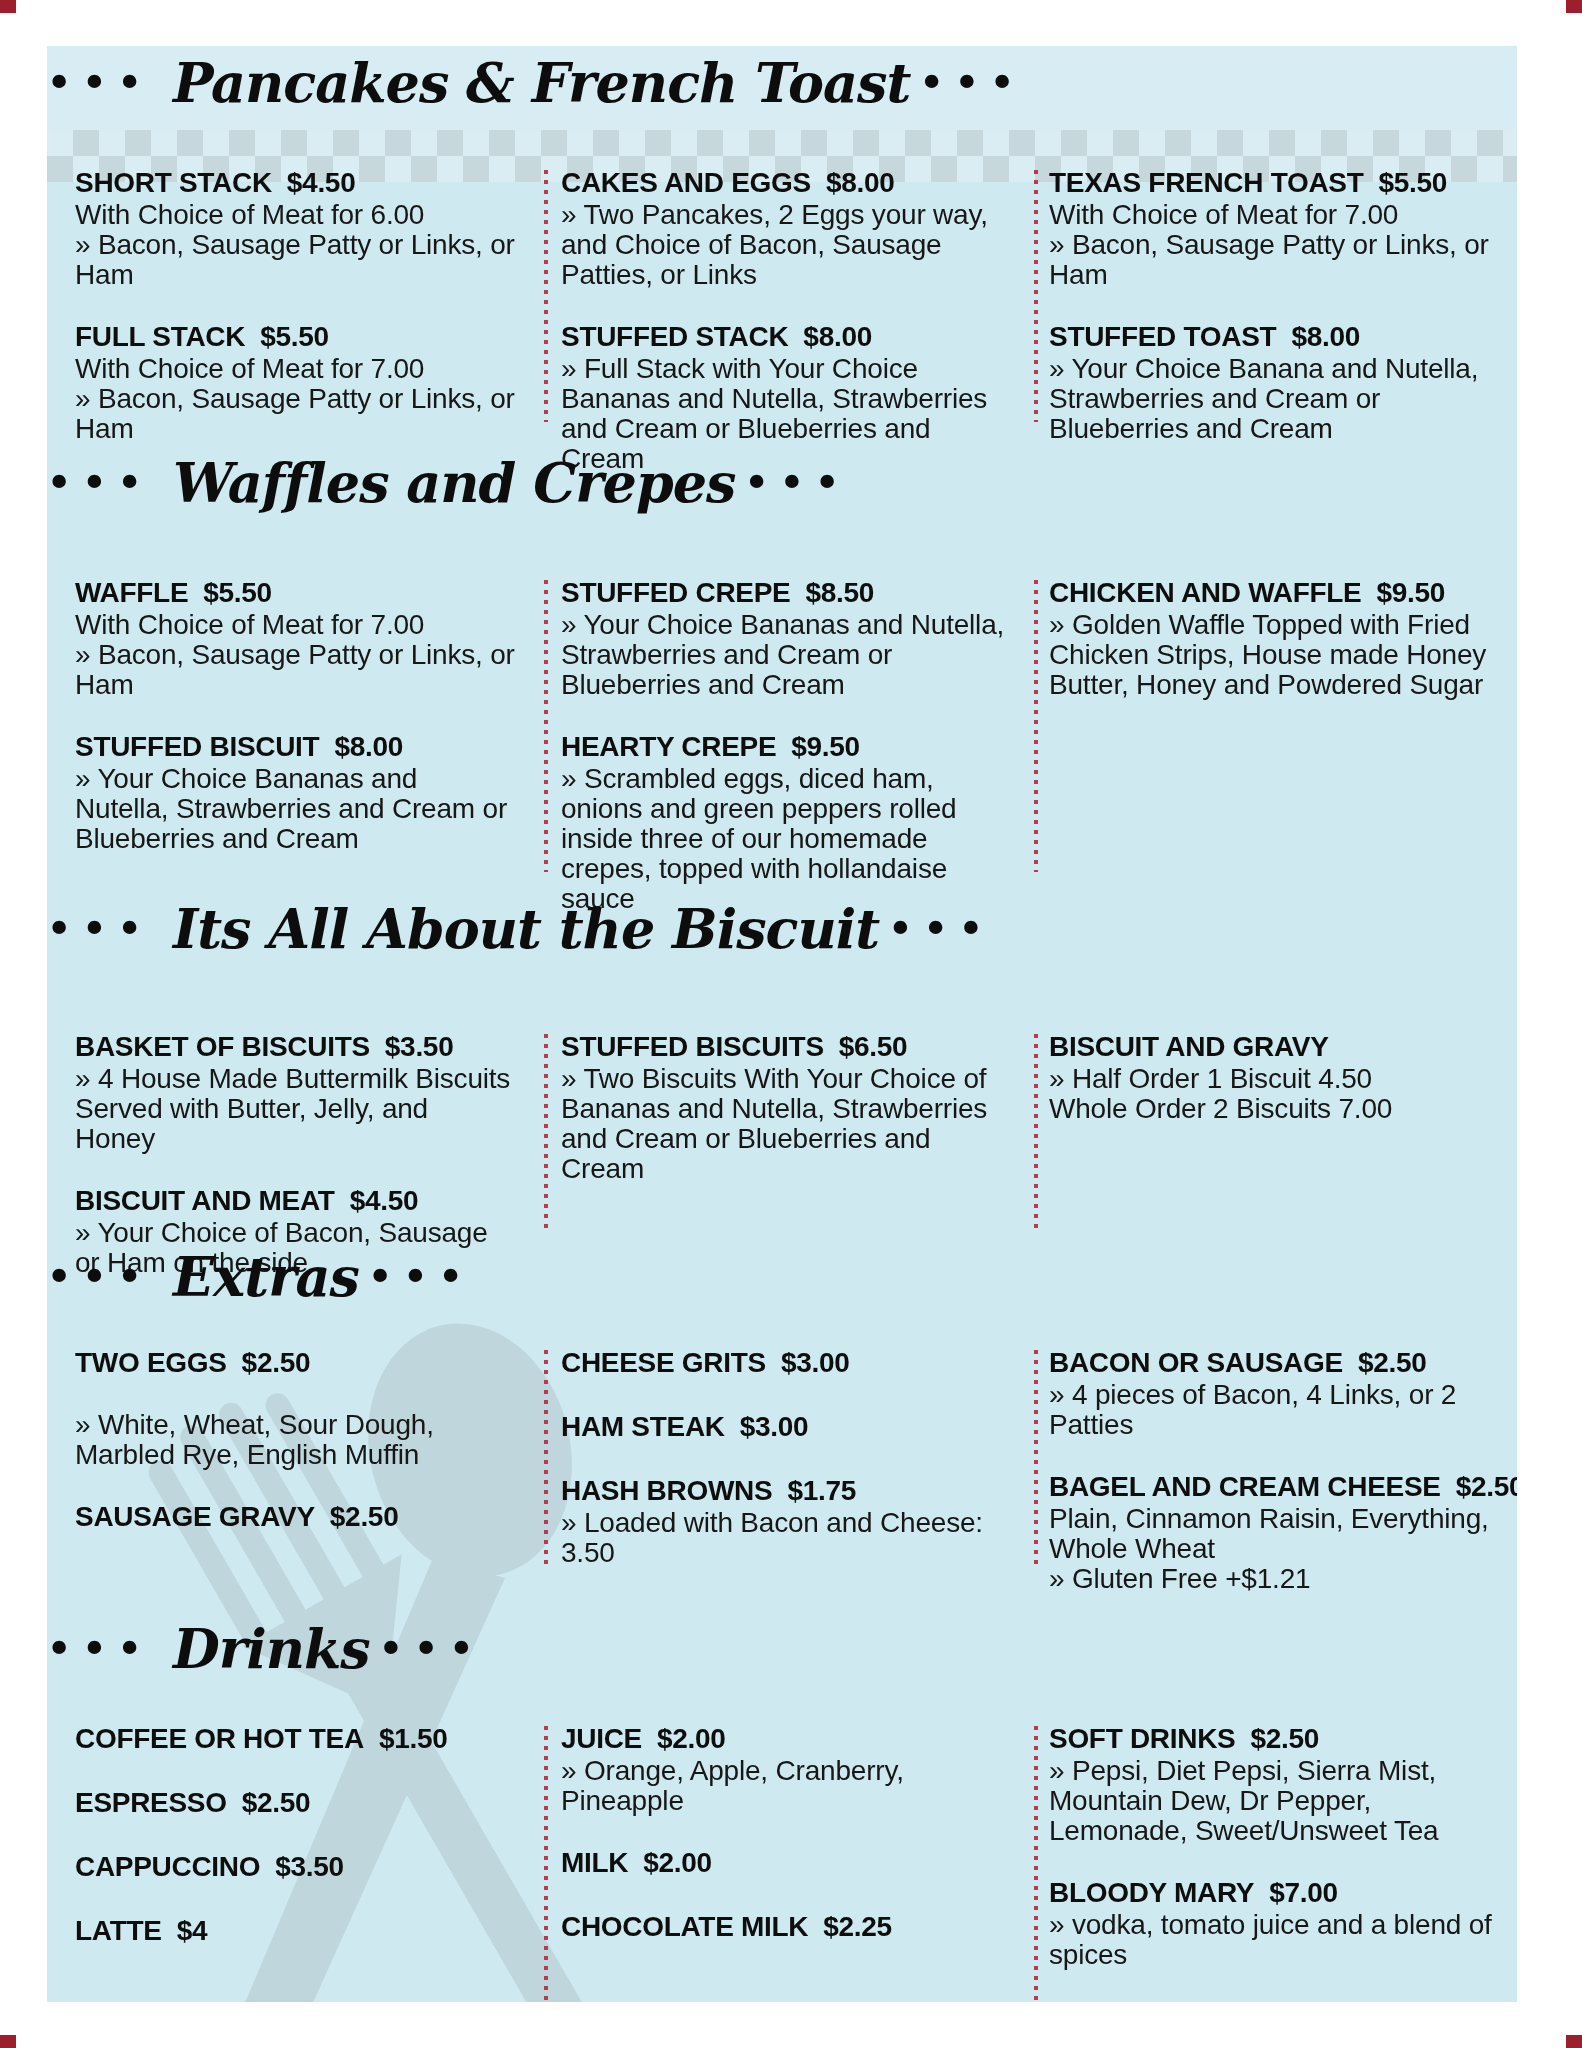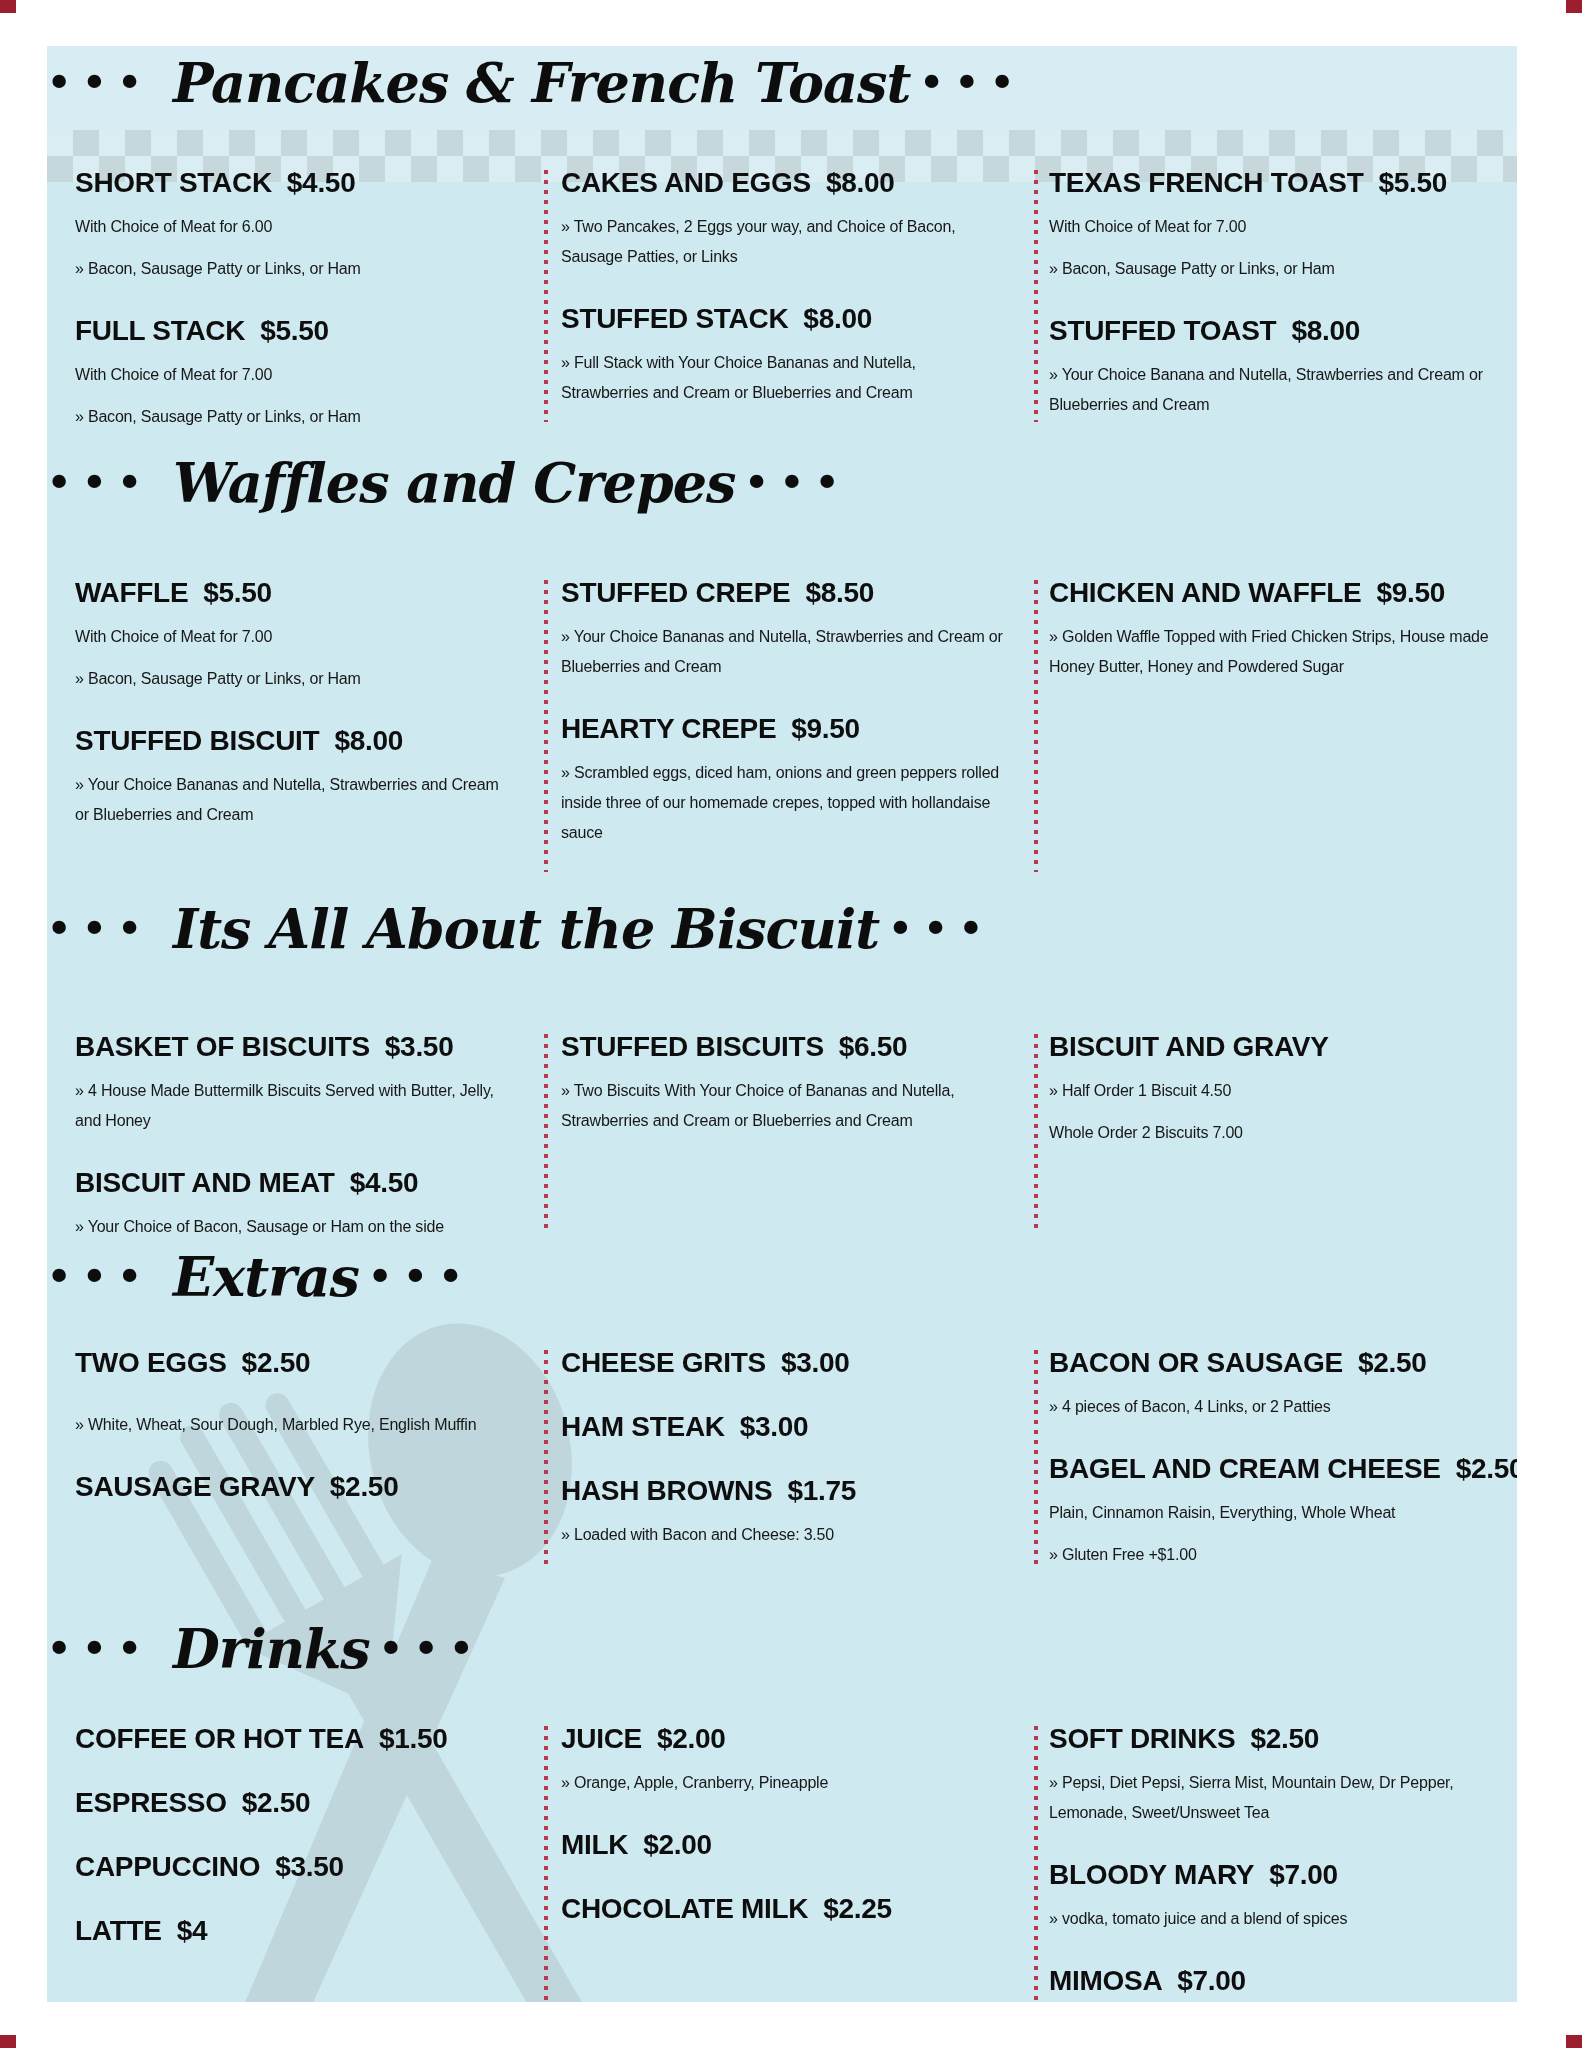--- a/index.html
+++ b/index.html
@@ -68,21 +68,21 @@
   .dv3{height:196px}
   .dv4{height:218px}
   .dv5{height:296px}
 
   .item{margin-bottom:30px;}
   .iname{
     font-size:28px;font-weight:bold;line-height:34px;letter-spacing:-0.3px;
     color:#0e0e0e;white-space:nowrap;
   }
   .price{margin-left:15px;}
-  .idesc{font-size:16px;line-height:30px;letter-spacing:-0.2px;color:#171717;margin-top:12px;}
+  .idesc{font-size:28px;line-height:30px;letter-spacing:-0.2px;color:#171717;margin-top:0;}
 </style>
 </head>
 <body>
 
 <div class="corner tl"></div>
 <div class="corner tr"></div>
 <div class="corner bl"></div>
 <div class="corner br"></div>
 
 <div class="panel">
@@ -240,21 +240,21 @@
       </div>
     </div>
     <div class="col c3">
       <div class="item">
         <div class="iname"><span>BACON OR SAUSAGE</span><span class="price">$2.50</span></div>
         <div class="idesc">» 4 pieces of Bacon, 4 Links, or 2 Patties</div>
       </div>
       <div class="item">
         <div class="iname"><span>BAGEL AND CREAM CHEESE</span><span class="price">$2.50</span></div>
         <div class="idesc">Plain, Cinnamon Raisin, Everything, Whole Wheat</div>
-        <div class="idesc">» Gluten Free +$1.00</div>
+        <div class="idesc">» Gluten Free +$1.21</div>
       </div>
     </div>
   </div>
 
   <div class="sec-head h5">
     <span class="dots dots-l">•••</span><span>Drinks</span><span class="dots dots-r">•••</span>
   </div>
   <div class="row row5">
     <div class="vdiv vd1 dv5"></div>
     <div class="vdiv vd2 dv5"></div>

